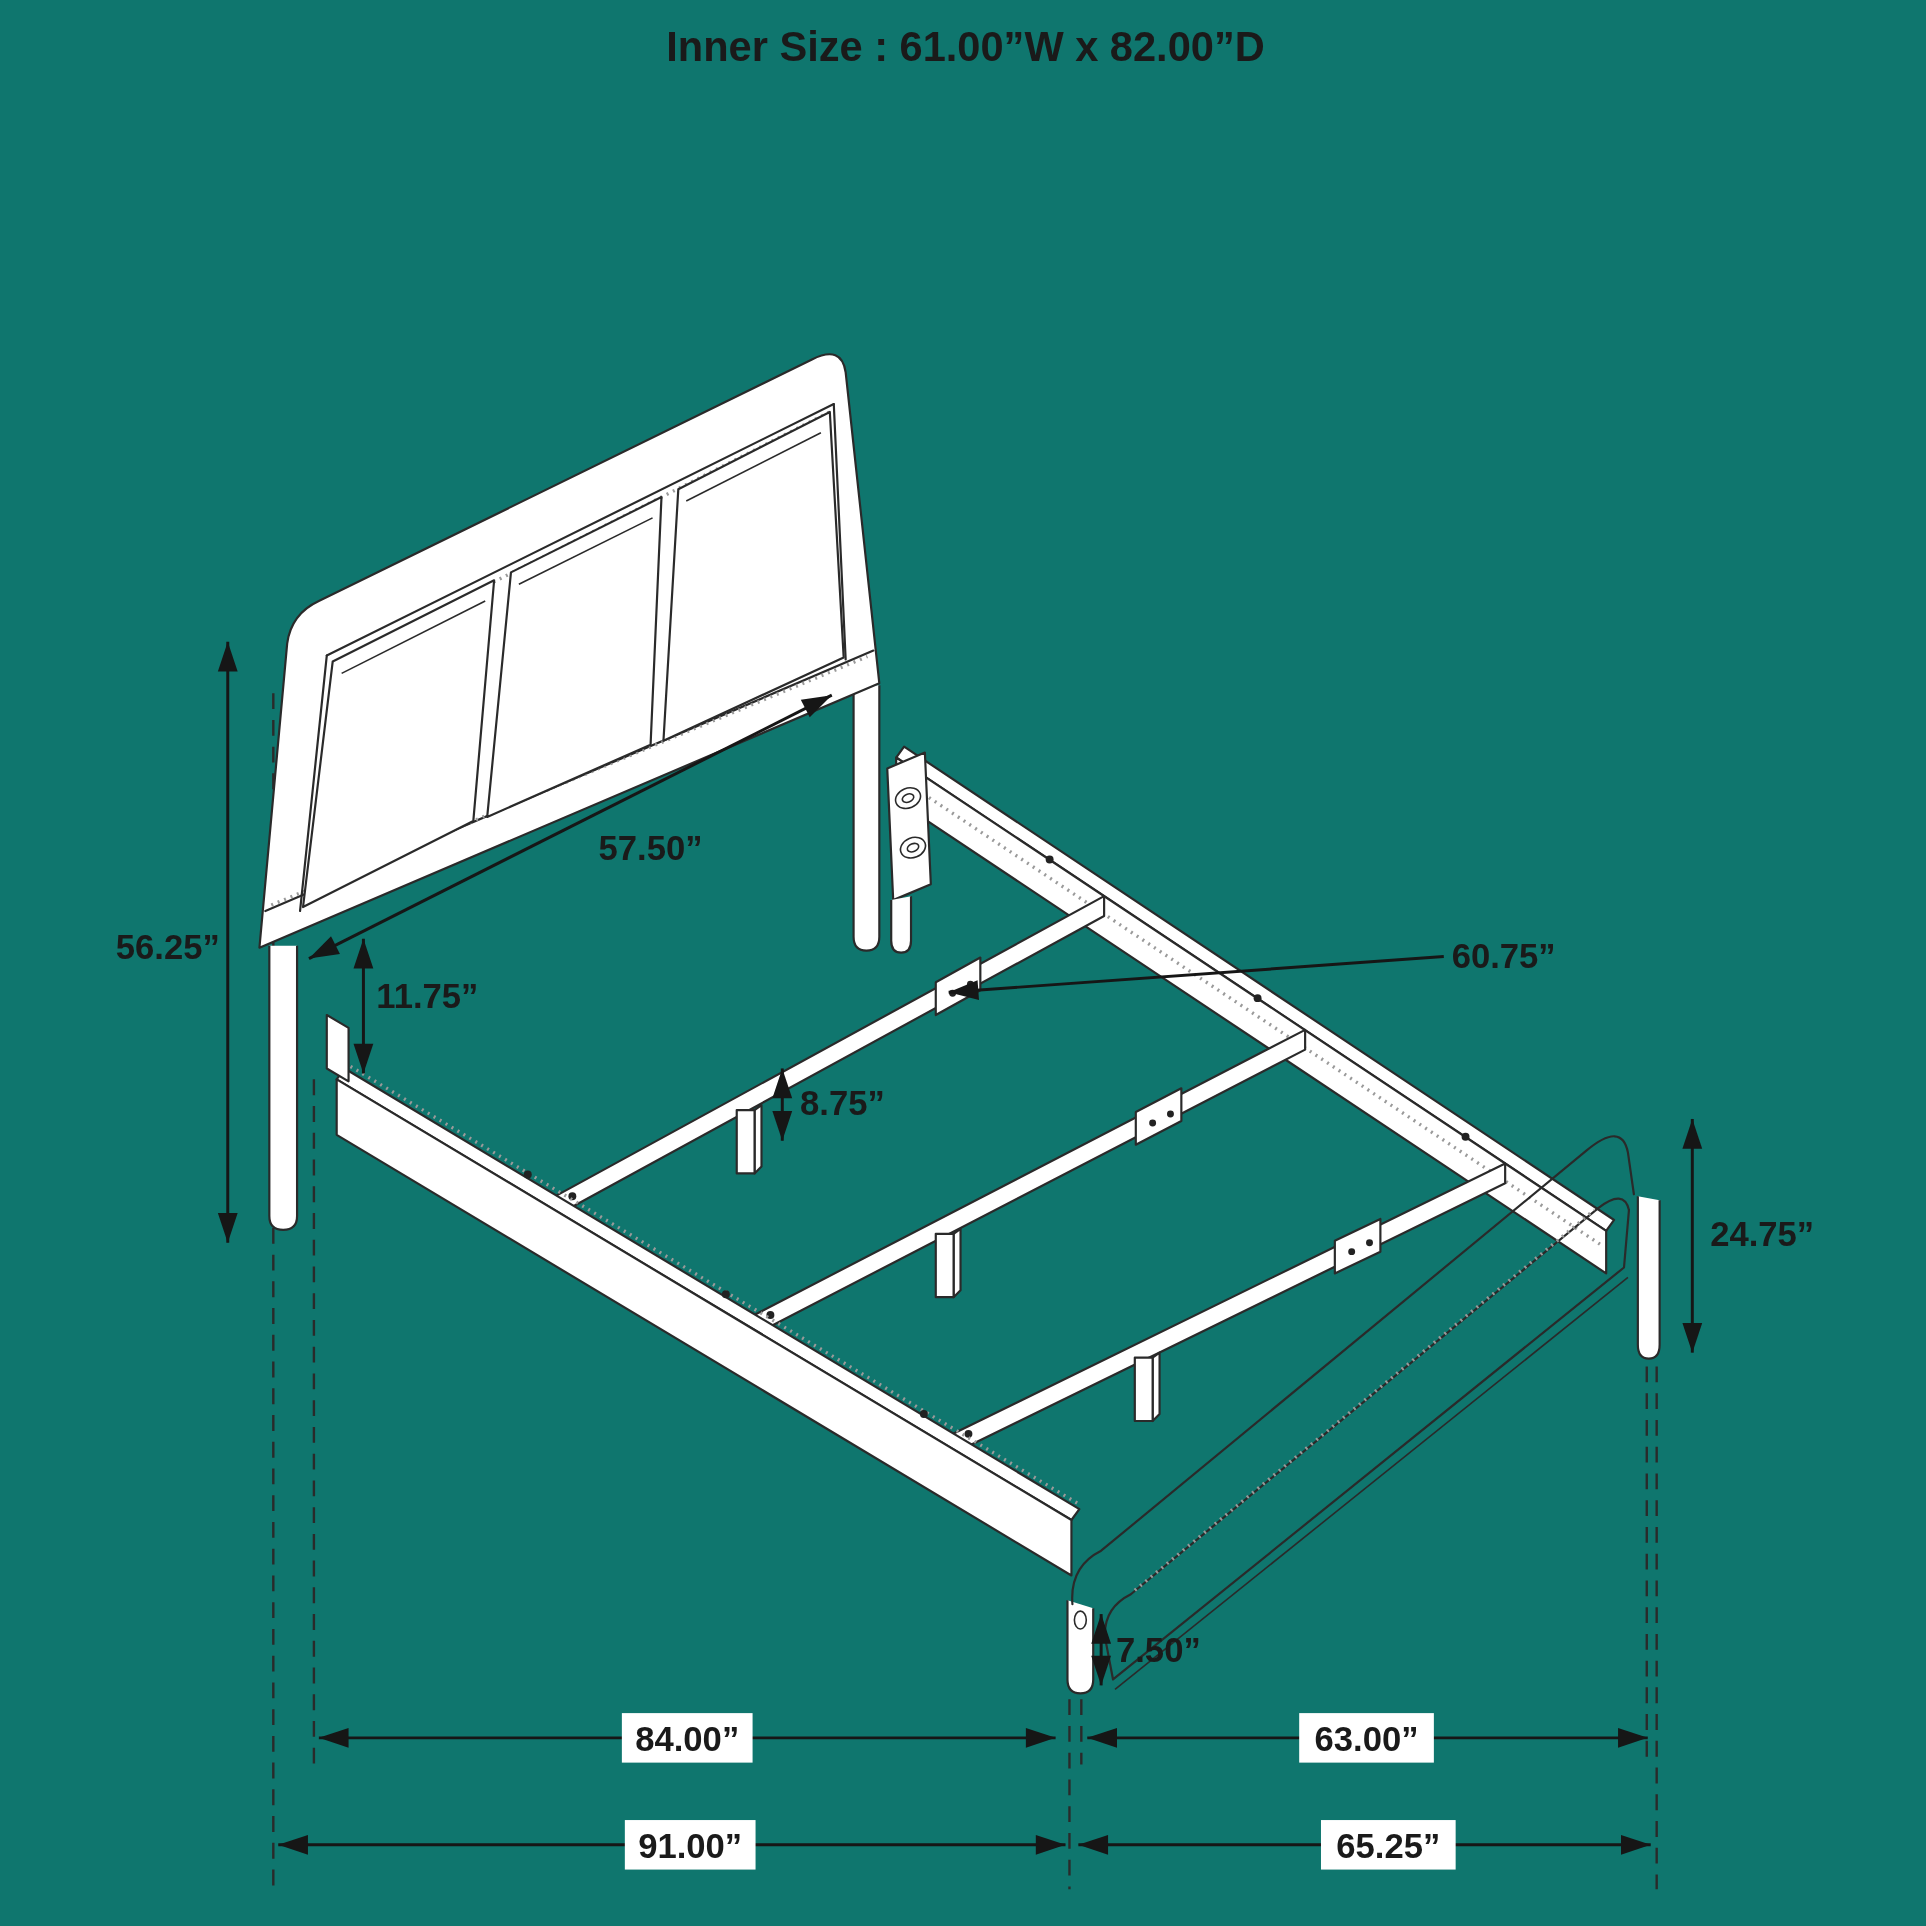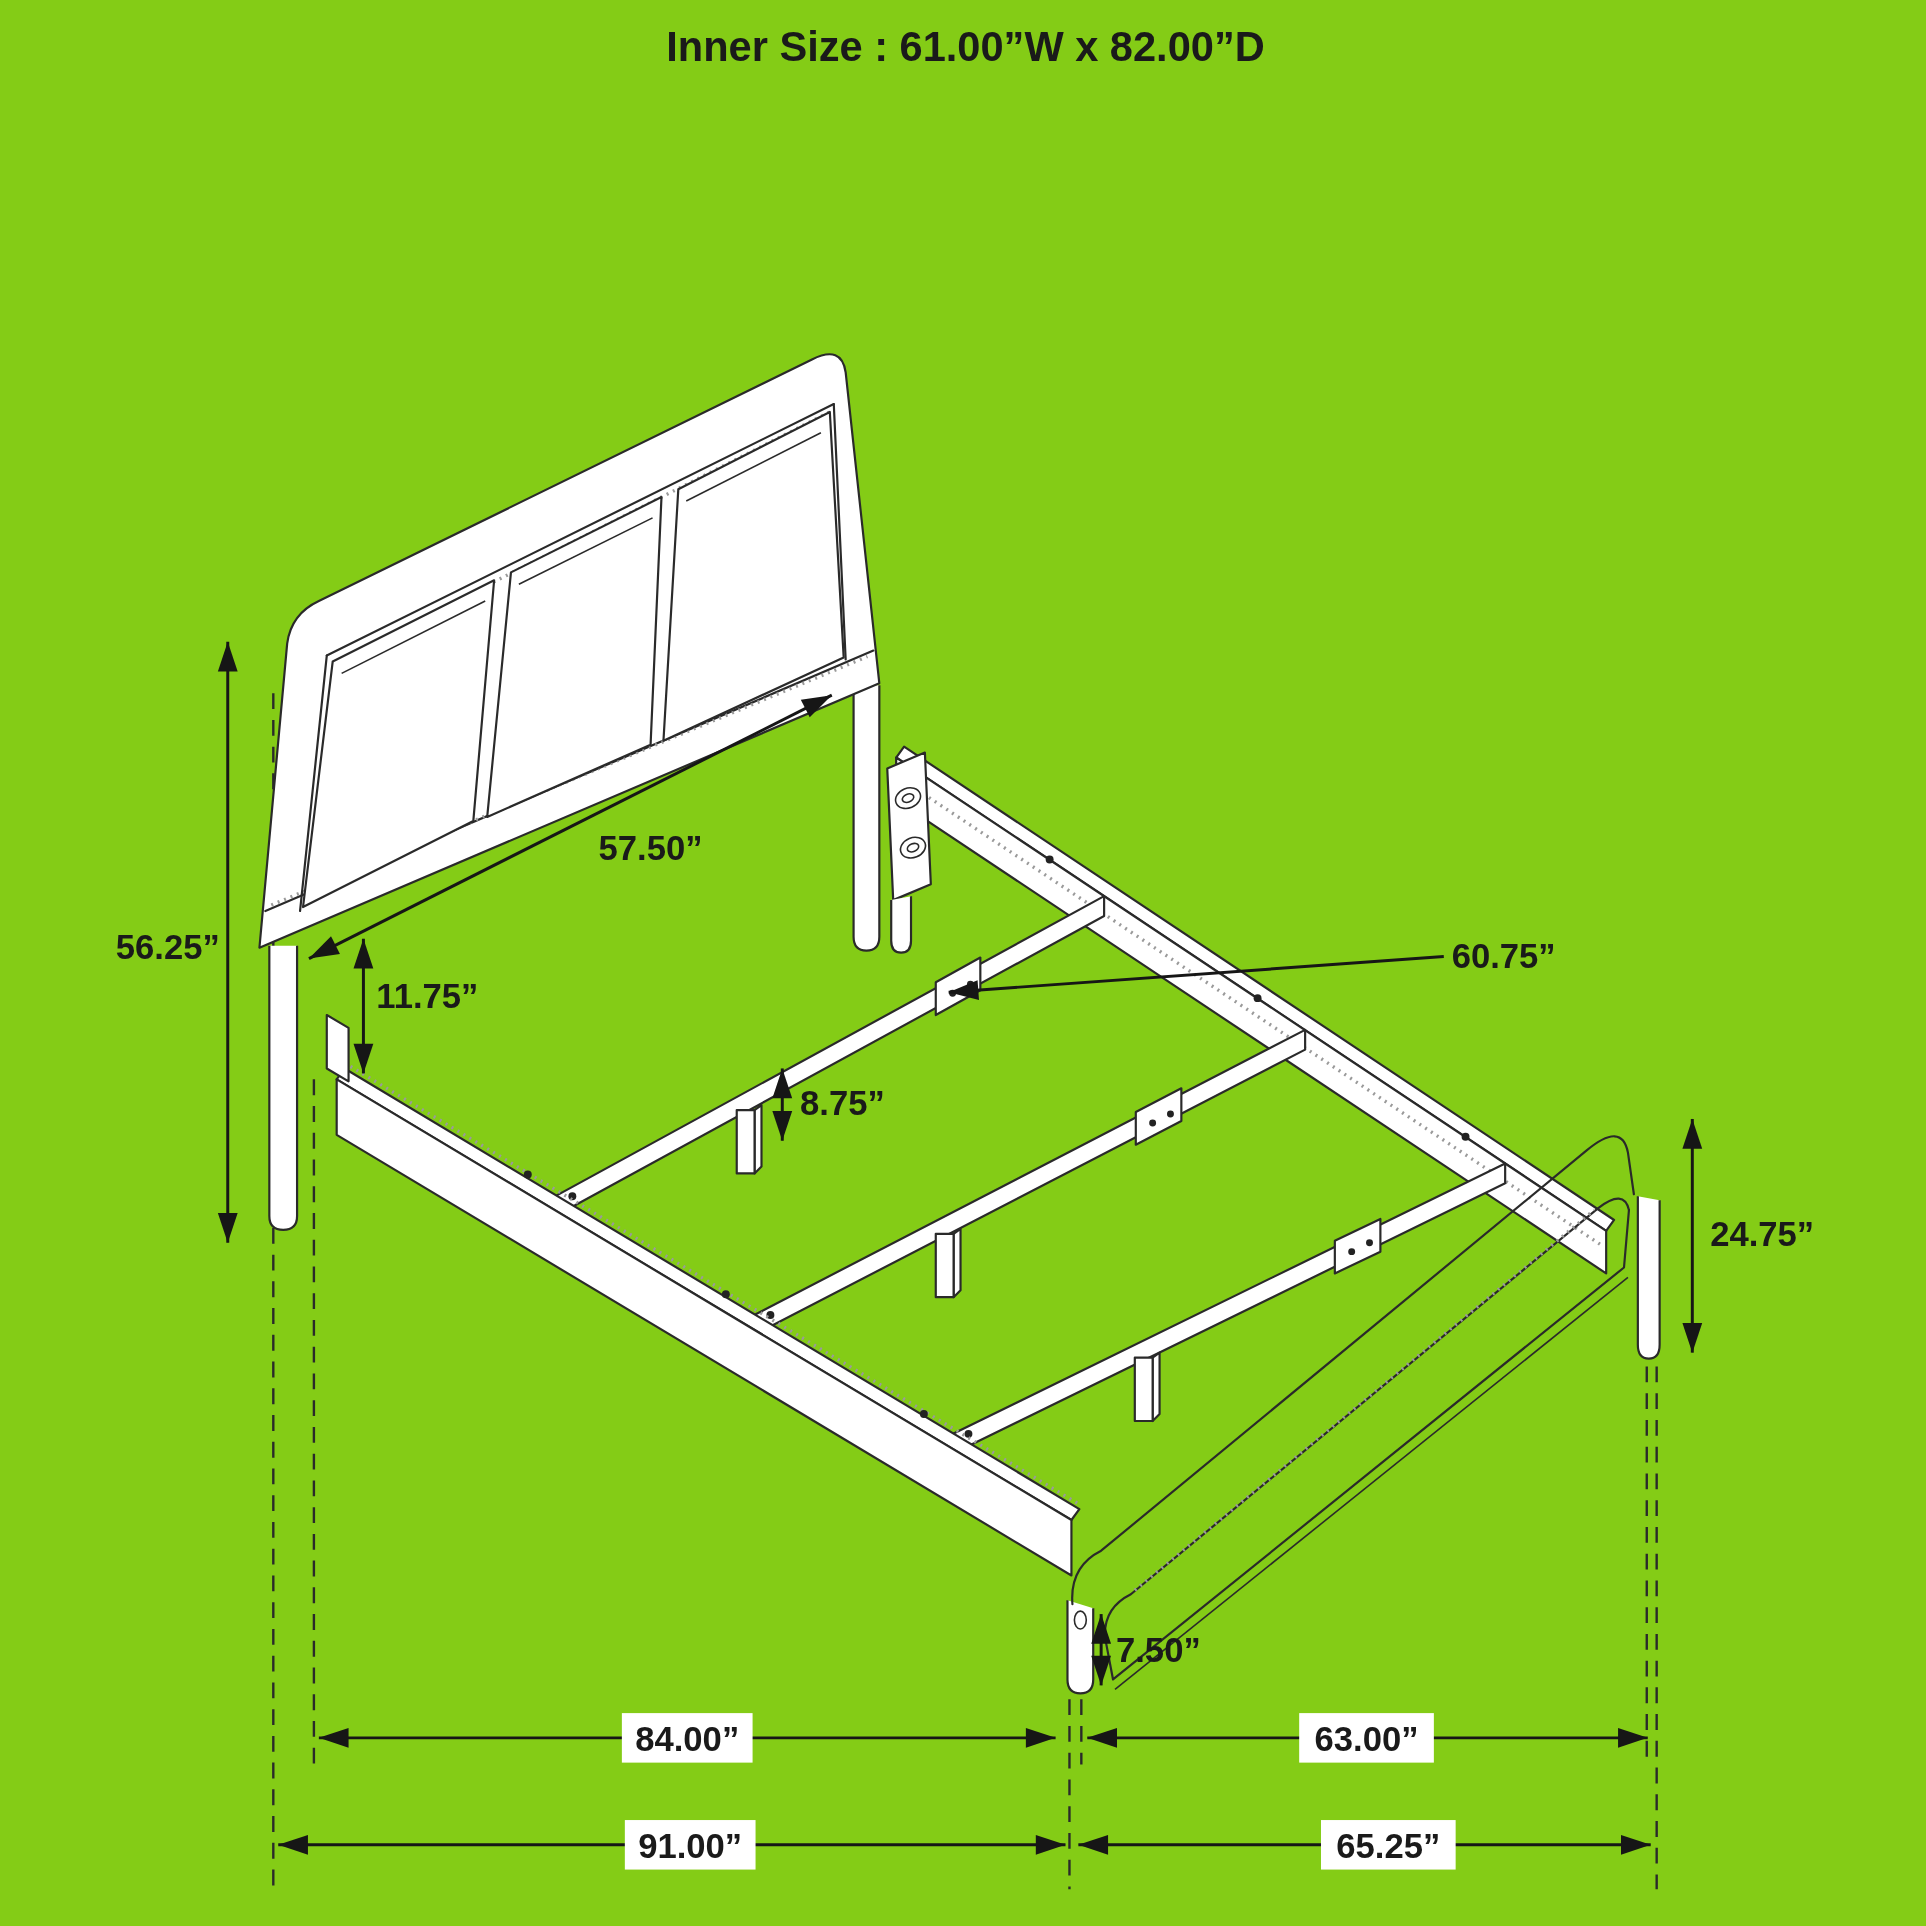--- a/index.html
+++ b/index.html
@@ -1,19 +1,19 @@
 <!DOCTYPE html>
 <html><head>
 <meta charset="utf-8">
 <style>
   html,body { margin:0; padding:0; background:#ffffff; }
   .stage {
     position:relative;
     width:1927px; height:1927px;
-    background:#84cc16;
+    background:#0f766e;
     font-family:"Liberation Sans", sans-serif;
   }
   svg { position:absolute; inset:0; }
   .ln   { stroke:#2a2a2a; stroke-width:2.2; fill:none; stroke-linejoin:round; stroke-linecap:round; }
   .lnf  { stroke:#2a2a2a; stroke-width:2.2; fill:#ffffff; stroke-linejoin:round; }
   .thin { stroke:#2a2a2a; stroke-width:1.6; fill:none; }
   .hatch{ stroke:#9a9a9a; stroke-width:3.4; fill:none; stroke-dasharray:2 5; }
   .dash { stroke:#2a2a2a; stroke-width:2.4; fill:none; stroke-dasharray:16 11; }
   .dim  { stroke:#161616; stroke-width:3; fill:none; }
   .dot  { fill:#222222; stroke:none; }

